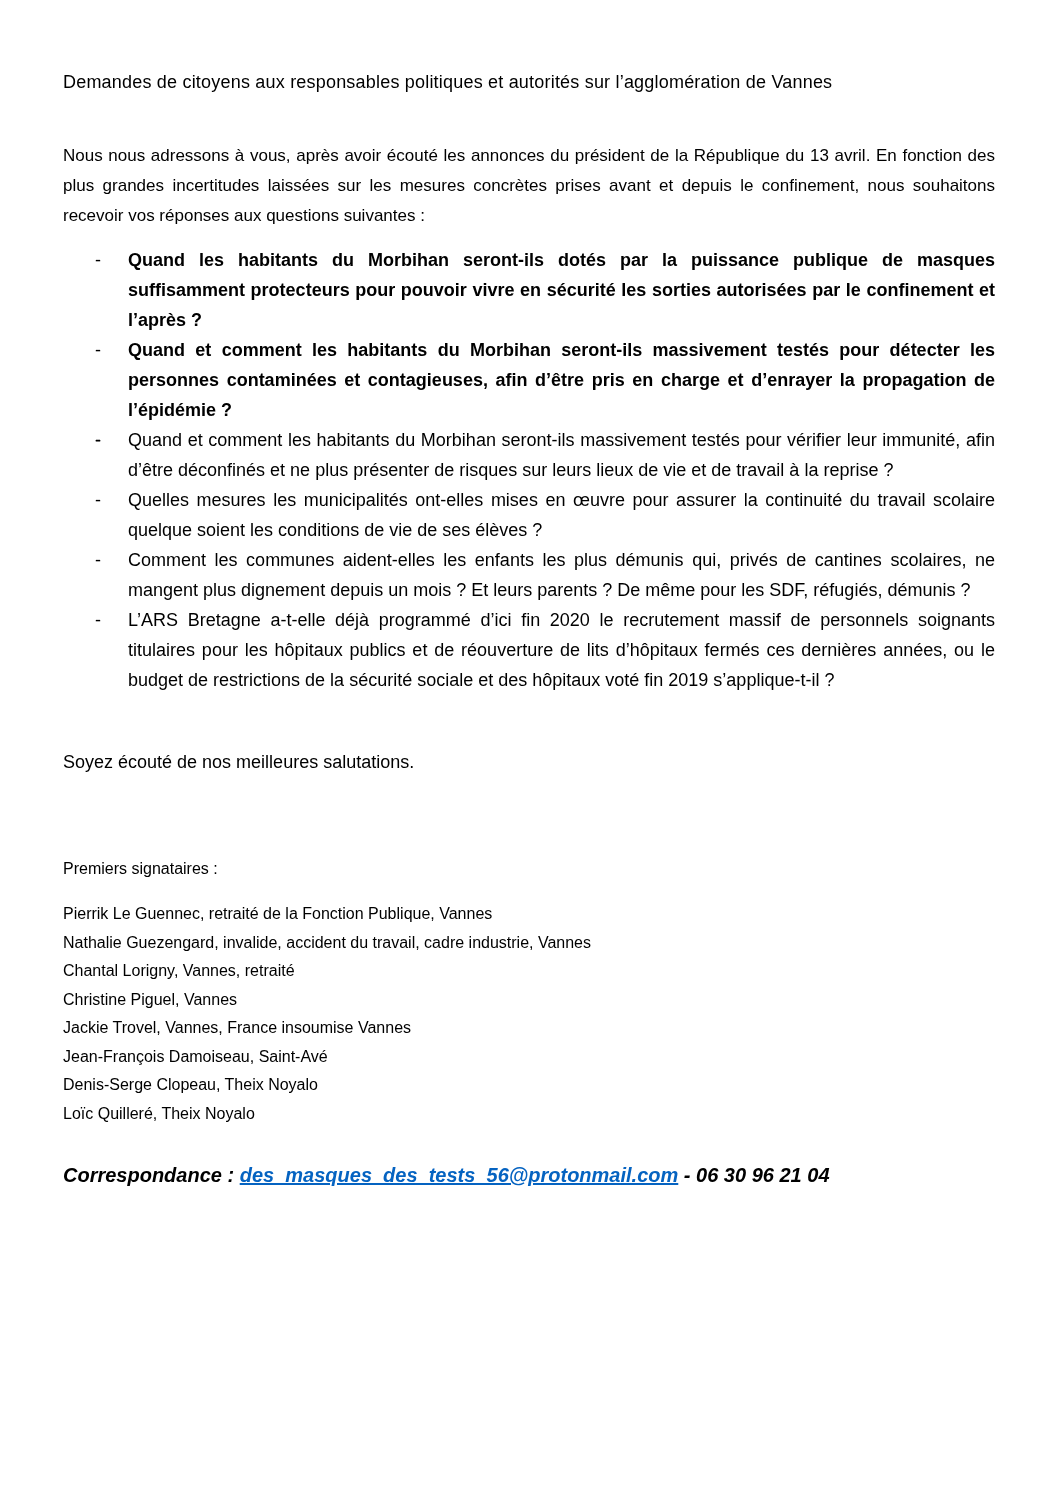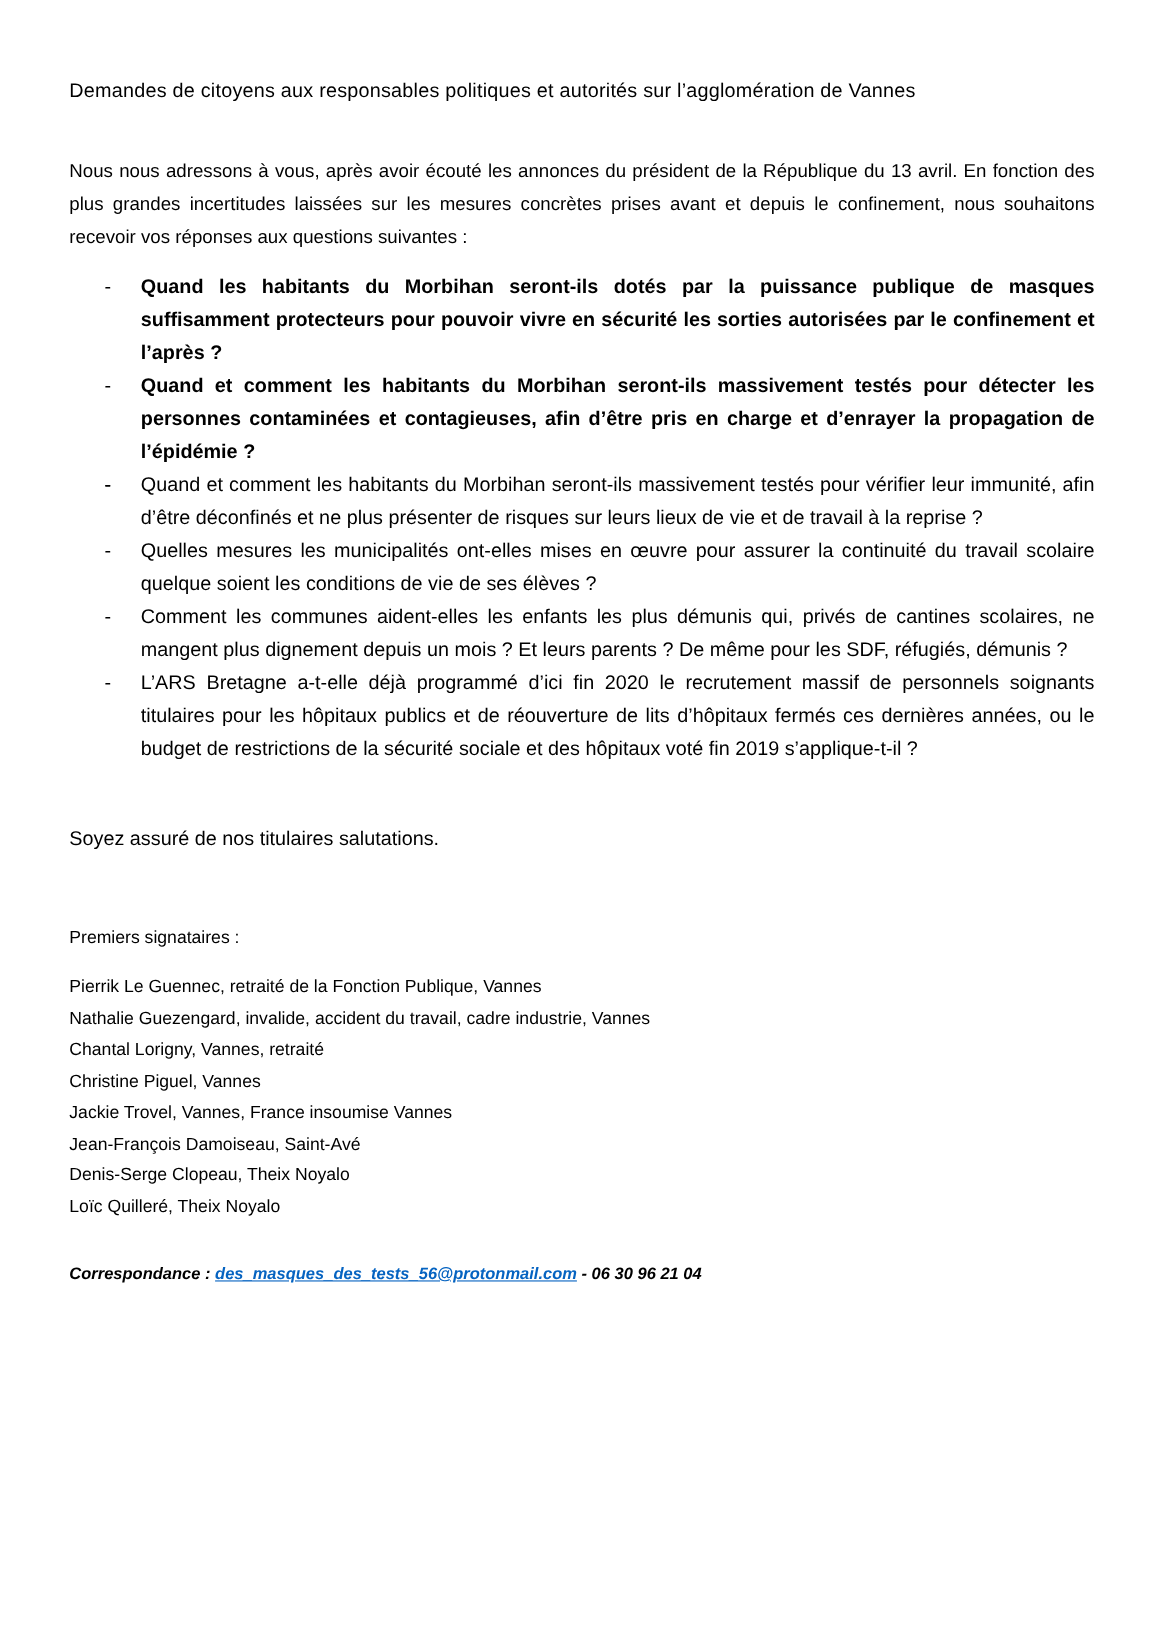--- a/index.html
+++ b/index.html
@@ -47,35 +47,35 @@
     top: 0;
     font-weight: normal;
   }
   .question.bold .dash { font-weight: normal; }
   .closing {
     margin-top: 52px;
     font-size: 18px;
     line-height: 30px;
   }
   .sig-heading {
-    margin-top: 62px;
+    margin-top: 78px;
     font-size: 16px;
     line-height: 28px;
   }
   .signatories {
     margin-top: 17px;
     list-style: none;
   }
   .signatory {
     font-size: 16px;
     line-height: 28.5px;
   }
   .footer {
     margin-top: 36px;
-    font-size: 15px;
+    font-size: 20px;
     font-weight: bold;
     font-style: italic;
     line-height: 22px;
   }
   .email-link {
     color: #0563C1;
     text-decoration: underline;
     cursor: pointer;
   }
 </style>
@@ -111,21 +111,21 @@
     <li class="question">
       <span class="dash">-</span>
       <span>Comment les communes aident-elles les enfants les plus démunis qui, privés de cantines scolaires, ne mangent plus dignement depuis un mois ? Et leurs parents ? De même pour les SDF, réfugiés, démunis ?</span>
     </li>
     <li class="question">
       <span class="dash">-</span>
       <span>L’ARS Bretagne a-t-elle déjà programmé d’ici fin 2020 le recrutement massif de personnels soignants titulaires pour les hôpitaux publics et de réouverture de lits d’hôpitaux fermés ces dernières années, ou le budget de restrictions de la sécurité sociale et des hôpitaux voté fin 2019 s’applique-t-il ?</span>
     </li>
   </ul>
 
-  <p class="closing">Soyez assuré de nos titulaires salutations.</p>
+  <p class="closing">Soyez écouté de nos meilleures salutations.</p>
 
   <p class="sig-heading">Premiers signataires :</p>
 
   <ul class="signatories">
     <li class="signatory">Pierrik Le Guennec, retraité de la Fonction Publique, Vannes</li>
     <li class="signatory">Nathalie Guezengard, invalide, accident du travail, cadre industrie, Vannes</li>
     <li class="signatory">Chantal Lorigny, Vannes, retraité</li>
     <li class="signatory">Christine Piguel, Vannes</li>
     <li class="signatory">Jackie Trovel, Vannes, France insoumise Vannes</li>
     <li class="signatory">Jean-François Damoiseau, Saint-Avé</li>

